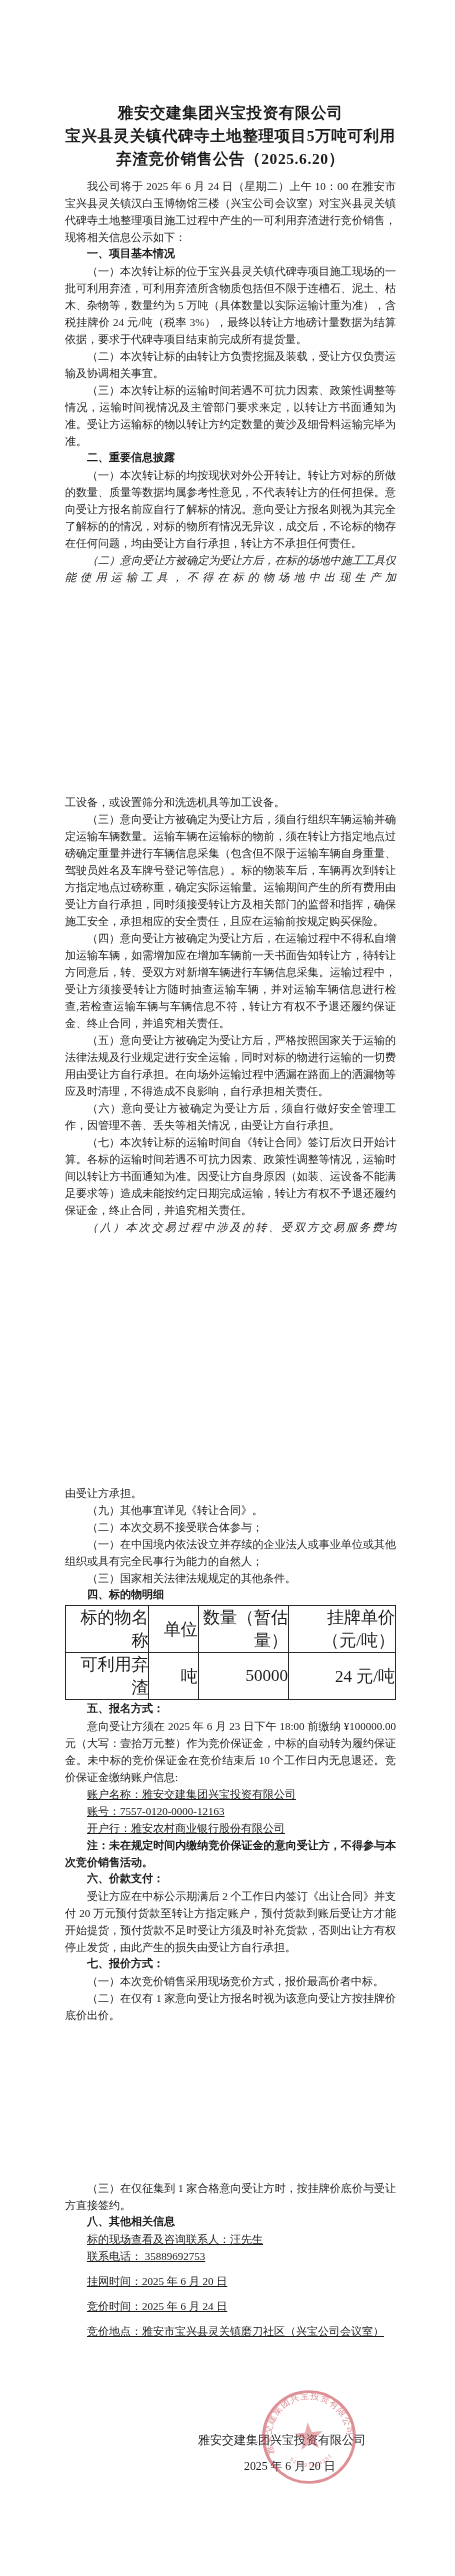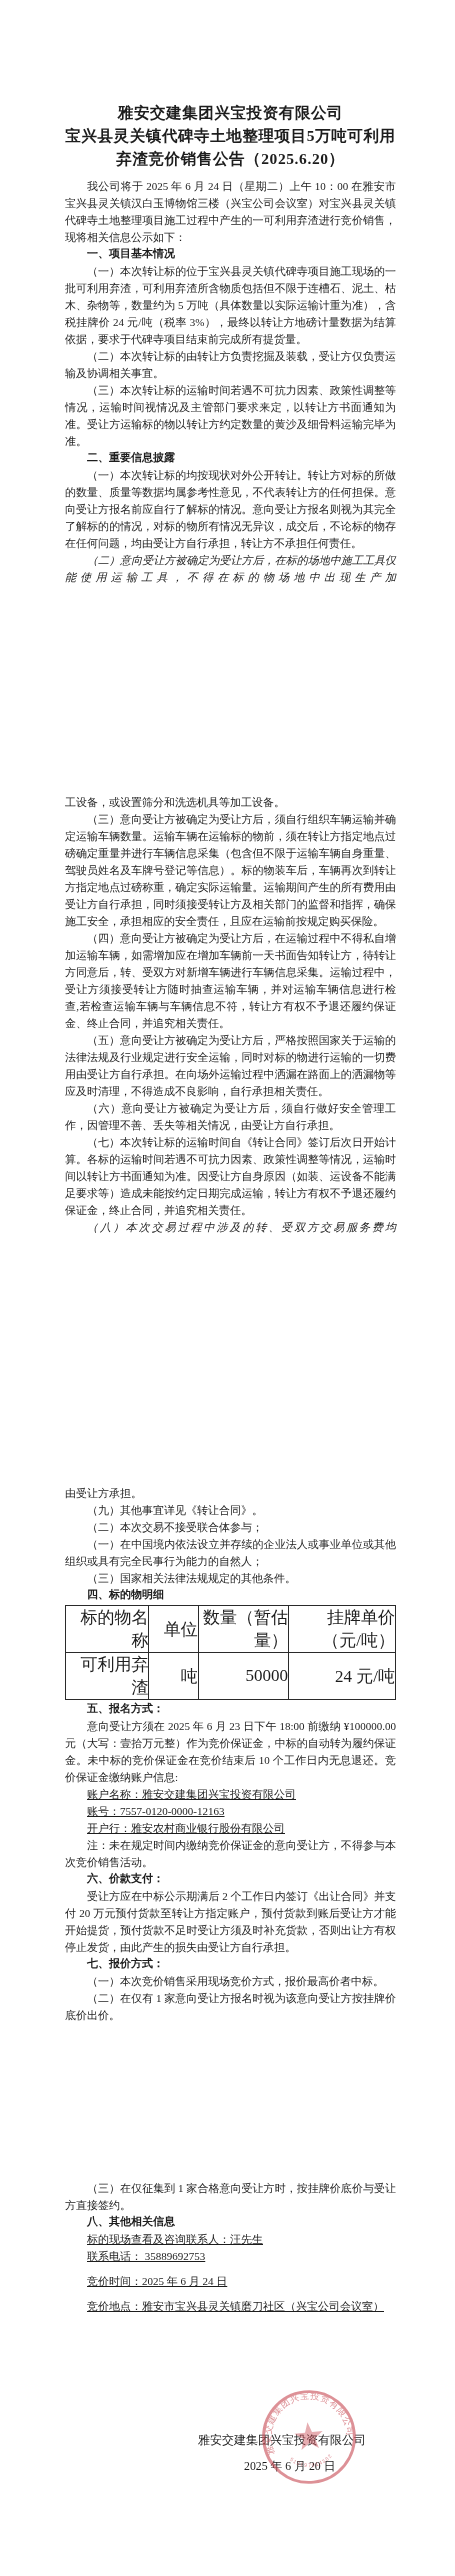--- a/index.html
+++ b/index.html
@@ -44,21 +44,21 @@
   .cut{text-align-last:justify;font-style:italic;}
   .head{
     font-family:Liberation Mono, monospace;
     font-weight:bold;
     text-indent:2em;
   }
   .kv{text-indent:2em;text-decoration:underline;}
   .sp{margin-top:8px;}
   .bold-note{
     font-family:"Liberation Sans","DejaVu Sans",sans-serif;
-    font-weight:normal;
+    font-weight:bold;
   }
 
   table.subject{
     width:100%;
     border-collapse:collapse;
     table-layout:fixed;
     margin:1.1px 0 1.1px 0;
   }
   table.subject th,table.subject td{
     border:1.1px solid #2a2a2a;
@@ -162,20 +162,21 @@
   <p class="head">七、报价方式：</p>
   <p class="para">（一）本次竞价销售采用现场竞价方式，报价最高价者中标。</p>
   <p class="para">（二）在仅有 1 家意向受让方报名时视为该意向受让方按挂牌价底价出价。</p>
 </div>
 
 <div class="page page4">
   <p class="para">（三）在仅征集到 1 家合格意向受让方时，按挂牌价底价与受让方直接签约。</p>
   <p class="head">八、其他相关信息</p>
   <p class="kv">标的现场查看及咨询联系人：汪先生</p>
   <p class="kv">联系电话： 35889692753</p>
+  <p class="kv sp">挂网时间：2025 年 6 月 20 日</p>
   <p class="kv sp">竞价时间：2025 年 6 月 24 日</p>
   <p class="kv sp">竞价地点：雅安市宝兴县灵关镇磨刀社区（兴宝公司会议室）</p>
 
   <div class="sig-name">雅安交建集团兴宝投资有限公司</div>
   <div class="sig-date">2025 年 6 月 20 日</div>
 
   <svg class="stamp" viewBox="-87 -87 174 174" xmlns="http://www.w3.org/2000/svg">
     <circle cx="0" cy="0" r="79" fill="none" stroke="#c94f58" stroke-width="5"></circle>
     <polygon fill="#c94f58" fill-opacity="0.75" points="0,-26 6.1,-8.1 24.7,-8.1 9.9,3.1 15.3,21 0,10.4 -15.3,21 -9.9,3.1 -24.7,-8.1 -6.1,-8.1"></polygon>
     <defs>

